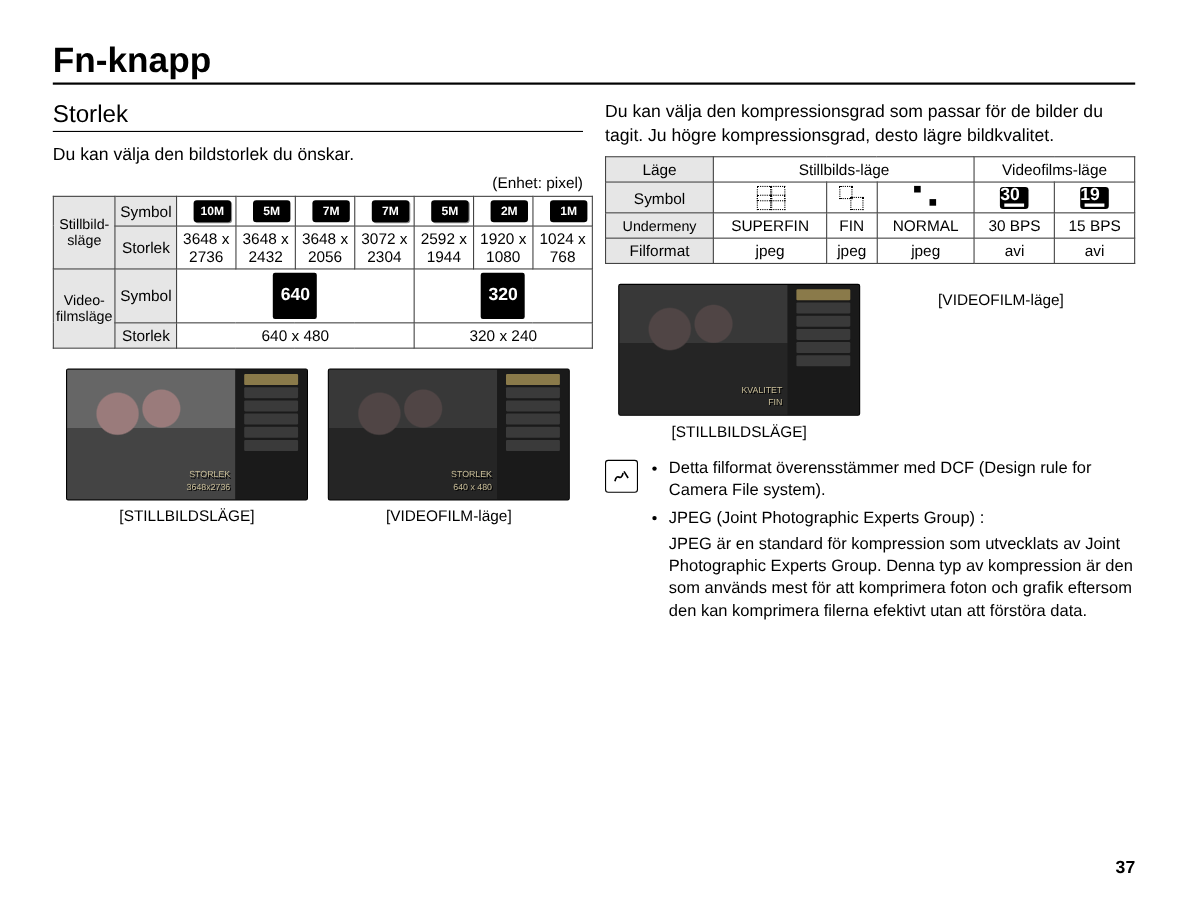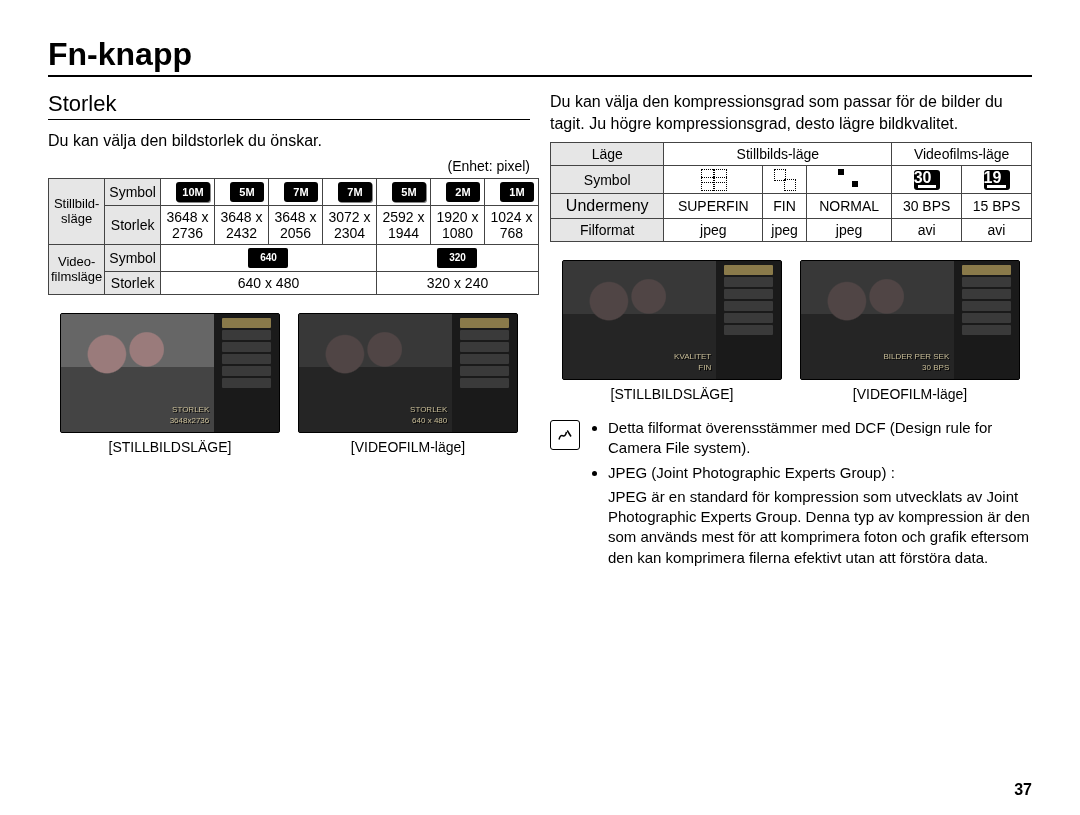--- a/index.html
+++ b/index.html
@@ -11,21 +11,21 @@
   .intro{font-size:16px;line-height:1.35;margin-bottom:6px;}
   .unit{text-align:right;font-size:14px;margin-bottom:4px;}
 
   table{border-collapse:collapse;width:100%;font-size:14px;}
   td,th{border:1px solid #444;padding:3px 4px;text-align:center;vertical-align:middle;}
   .rowlabel{background:#e6e6e6;font-weight:normal;}
   .vhead{background:#e6e6e6;font-size:13px;padding:2px 2px;text-align:center;}
 
   .micon{display:inline-block;width:34px;height:20px;border-radius:3px;background:#000;color:#fff;font-size:11px;font-weight:bold;line-height:20px;position:relative;margin-left:11px;}
   .shadow{box-shadow:1px 1px 0 #888;}
-  .vicon{display:inline-block;min-width:32px;height:18px;border-radius:2px;background:#000;color:#fff;font-size:10px;font-weight:bold;line-height:18px;padding:1px 4px;}
+  .vicon{display:inline-block;min-width:32px;height:18px;border-radius:2px;background:#000;color:#fff;font-size:16px;font-weight:bold;line-height:18px;padding:12px 4px;}
 
   .qicon{display:inline-block;width:28px;height:18px;position:relative;}
   .qicon.super::before,.qicon.super::after{content:"";position:absolute;width:12px;height:12px;border:1px dotted #000;}
   .qicon.super::before{left:2px;top:0;} .qicon.super::after{left:14px;top:0;}
   .qicon.super .r2{position:absolute;left:2px;top:8px;width:12px;height:12px;border:1px dotted #000;}
   .qicon.super .r3{position:absolute;left:14px;top:8px;width:12px;height:12px;border:1px dotted #000;}
   .qicon.fine{width:22px;height:18px;}
   .qicon.fine::before{content:"";position:absolute;left:0;top:0;width:10px;height:10px;border:1px dotted #000;}
   .qicon.fine::after{content:"";position:absolute;left:10px;top:10px;width:10px;height:10px;border:1px dotted #000;}
   .qicon.normal{width:22px;height:18px;}
@@ -165,21 +165,21 @@
         </tr>
         <tr>
           <td class="rowlabel">Symbol</td>
           <td><span class="qicon super"><span class="r2"></span><span class="r3"></span></span></td>
           <td><span class="qicon fine"></span></td>
           <td><span class="qicon normal"></span></td>
           <td><span class="fricon"><span>30</span><span class="bar"></span></span></td>
           <td><span class="fricon"><span>19</span><span class="bar"></span></span></td>
         </tr>
         <tr>
-          <td class="rowlabel" style="font-size:16px;">Undermeny</td>
+          <td class="rowlabel" style="font-size:13px;">Undermeny</td>
           <td>SUPERFIN</td>
           <td>FIN</td>
           <td>NORMAL</td>
           <td>30 BPS</td>
           <td>15 BPS</td>
         </tr>
         <tr>
           <td class="rowlabel">Filformat</td>
           <td>jpeg</td>
           <td>jpeg</td>
@@ -203,35 +203,20 @@
                 <span></span>
             </div>
             <div class="overlay">
               <div>KVALITET</div>
               <div>FIN</div>
             </div>
           </div>
           <div class="caption">[STILLBILDSLÄGE]</div>
         </div>
         <div class="preview">
-          <div class="screen">
-            <div class="photo dim"></div>
-            <div class="sidebar">
-              <span class="active"></span>
-                <span></span>
-                <span></span>
-                <span></span>
-                <span></span>
-                <span></span>
-            </div>
-            <div class="overlay">
-              <div>BILDER PER SEK</div>
-              <div>30 BPS</div>
-            </div>
-          </div>
           <div class="caption">[VIDEOFILM-läge]</div>
         </div>
       </div>
 
       <div class="note">
         <div class="noteicon">
           <svg viewBox="0 0 24 24">
               <path fill="none" stroke="#000" stroke-width="2" d="M4 18 C7 6,11 20,14 8 M15 6 L20 14"></path>
             </svg>
         </div>

